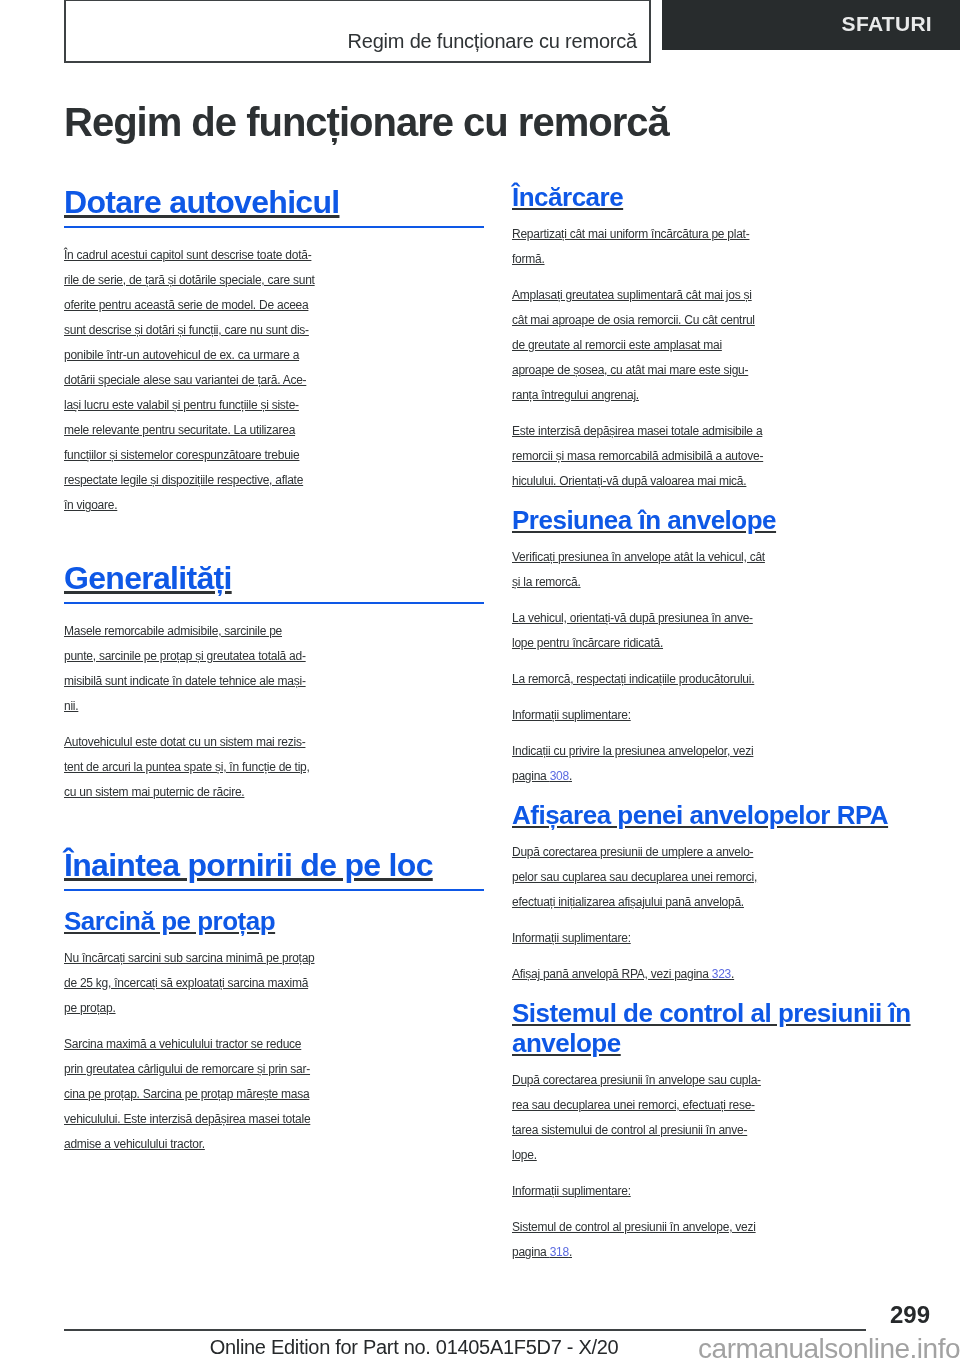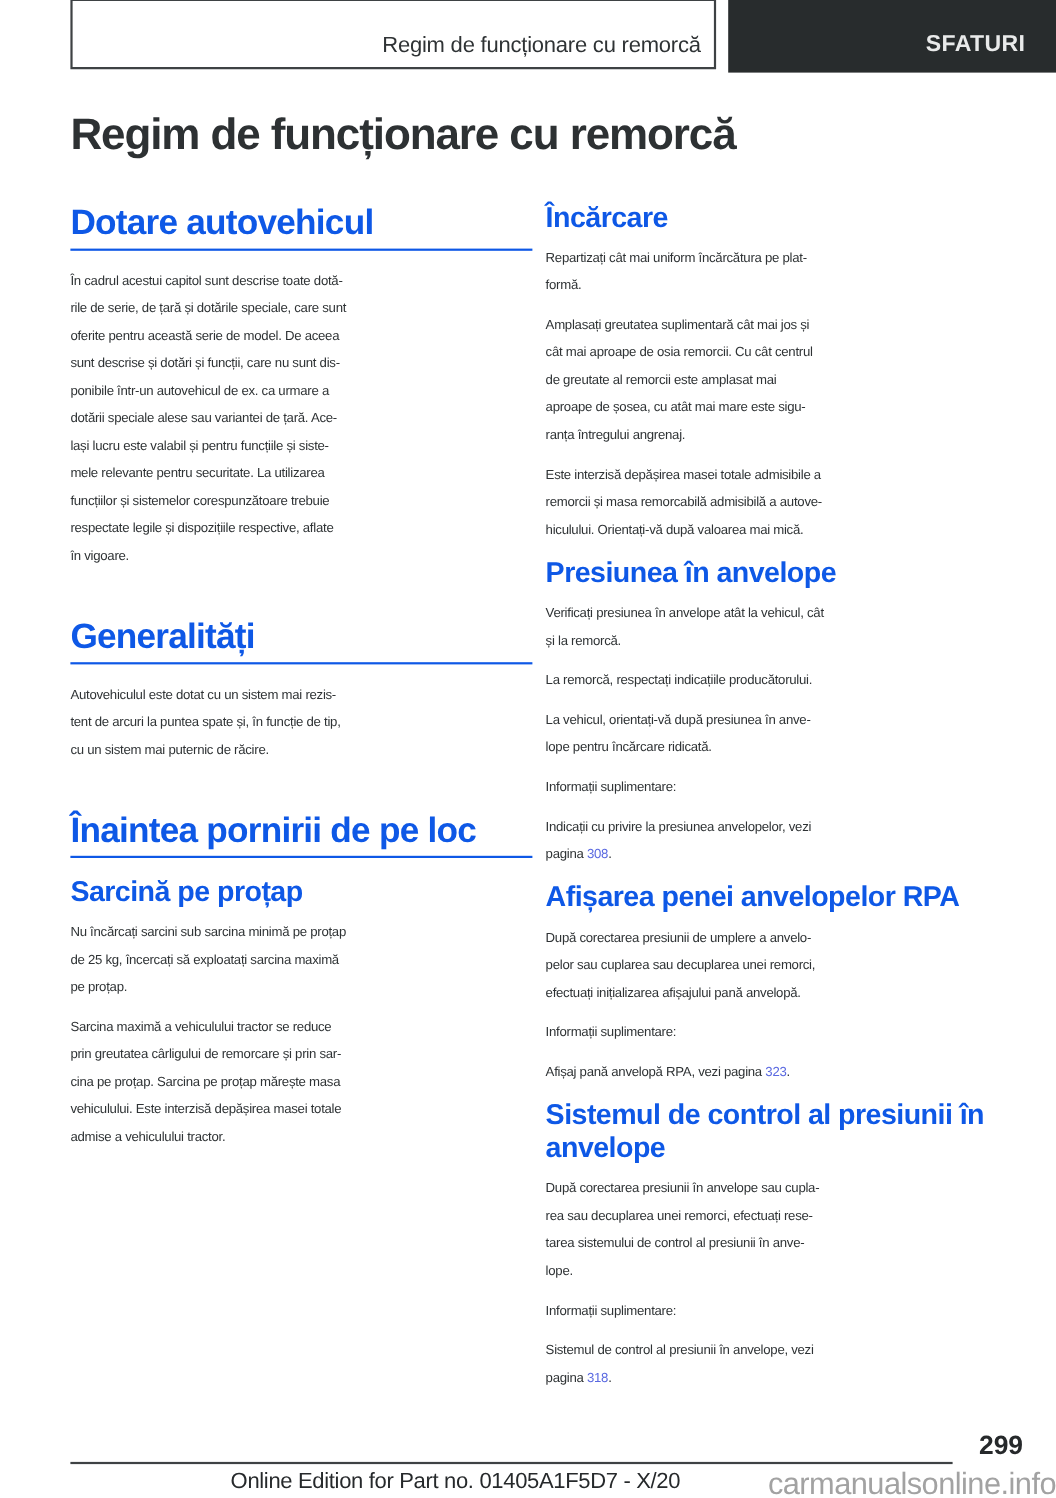--- a/index.html
+++ b/index.html
@@ -28,21 +28,21 @@
     padding: 0 12px 8px 0;
   }
   .header-box .crumb {
     font-size: 20px;
     letter-spacing: -0.2px;
     color: #2f3335;
   }
   .chapter-tab {
     position: absolute;
     left: 662px; top: 0;
-    width: 298px; height: 66px;
+    width: 298px; height: 50px;
     background: #282c2d;
     display: flex;
     align-items: flex-end;
     justify-content: flex-end;
     padding: 0 28px 14px 0;
   }
   .chapter-tab .tab-label {
     font-size: 21px;
     font-weight: bold;
     letter-spacing: 0.3px;
@@ -58,21 +58,22 @@
     letter-spacing: -1px;
     color: #2d3133;
   }
 
   
   .columns {
     position: absolute;
     left: 64px; top: 180px;
     width: 868px;
     display: flex;
-    gap: 12px;
+    gap: 28px;
+    text-decoration: underline;
   }
   .col { width: 420px; }
 
   h2.sec {
     font-size: 32px;
     line-height: 36px;
     font-weight: bold;
     letter-spacing: -0.7px;
     color: #0e58e6;
     border-bottom: 2px solid #0e58e6;
@@ -160,20 +161,24 @@
 sunt descrise și dotări și funcții, care nu sunt dis-
 ponibile într-un autovehicul de ex. ca urmare a
 dotării speciale alese sau variantei de țară. Ace-
 lași lucru este valabil și pentru funcțiile și siste-
 mele relevante pentru securitate. La utilizarea
 funcțiilor și sistemelor corespunzătoare trebuie
 respectate legile și dispozițiile respective, aflate
 în vigoare.</p>
 
       <h2 class="sec later">Generalități</h2>
+      <p class="body">Masele remorcabile admisibile, sarcinile pe
+punte, sarcinile pe proțap și greutatea totală ad-
+misibilă sunt indicate în datele tehnice ale mași-
+nii.</p>
       <p class="body">Autovehiculul este dotat cu un sistem mai rezis-
 tent de arcuri la puntea spate și, în funcție de tip,
 cu un sistem mai puternic de răcire.</p>
 
       <h2 class="sec later">Înaintea pornirii de pe loc</h2>
       <h3 class="sub" style="margin-top:8px">Sarcină pe proțap</h3>
       <p class="body">Nu încărcați sarcini sub sarcina minimă pe proțap
 de 25 kg, încercați să exploatați sarcina maximă
 pe proțap.</p>
       <p class="body">Sarcina maximă a vehiculului tractor se reduce
@@ -192,23 +197,23 @@
 de greutate al remorcii este amplasat mai
 aproape de șosea, cu atât mai mare este sigu-
 ranța întregului angrenaj.</p>
       <p class="body">Este interzisă depășirea masei totale admisibile a
 remorcii și masa remorcabilă admisibilă a autove-
 hiculului. Orientați-vă după valoarea mai mică.</p>
 
       <h3 class="sub later">Presiunea în anvelope</h3>
       <p class="body">Verificați presiunea în anvelope atât la vehicul, cât
 și la remorcă.</p>
-      <p class="body">La remorcă, respectați indicațiile producătorului.</p>
       <p class="body">La vehicul, orientați-vă după presiunea în anve-
 lope pentru încărcare ridicată.</p>
+      <p class="body">La remorcă, respectați indicațiile producătorului.</p>
       <p class="body">Informații suplimentare:</p>
       <p class="body"><span>Indicații cu privire la presiunea anvelopelor, vezi
 pagina </span><a class="pageref">308</a><span>.</span></p>
 
       <h3 class="sub later">Afișarea penei anvelopelor RPA</h3>
       <p class="body">După corectarea presiunii de umplere a anvelo-
 pelor sau cuplarea sau decuplarea unei remorci,
 efectuați inițializarea afișajului pană anvelopă.</p>
       <p class="body">Informații suplimentare:</p>
       <p class="body"><span>Afișaj pană anvelopă RPA, vezi pagina </span><a class="pageref">323</a><span>.</span></p>

